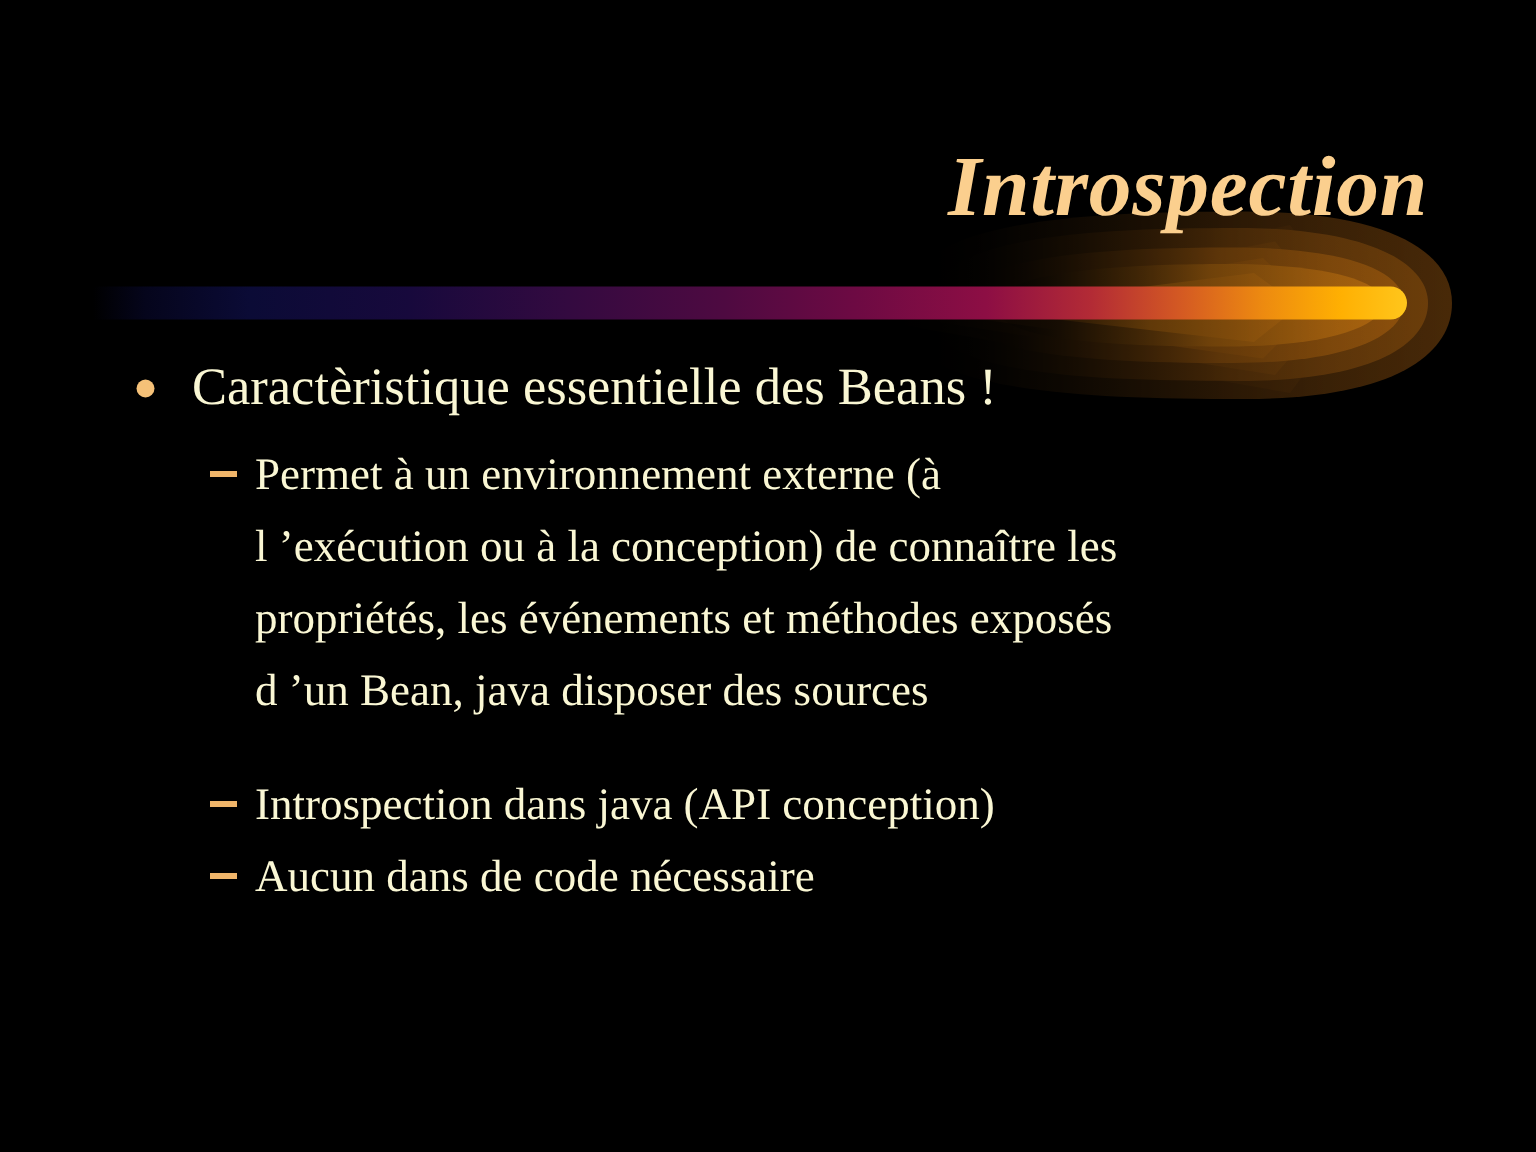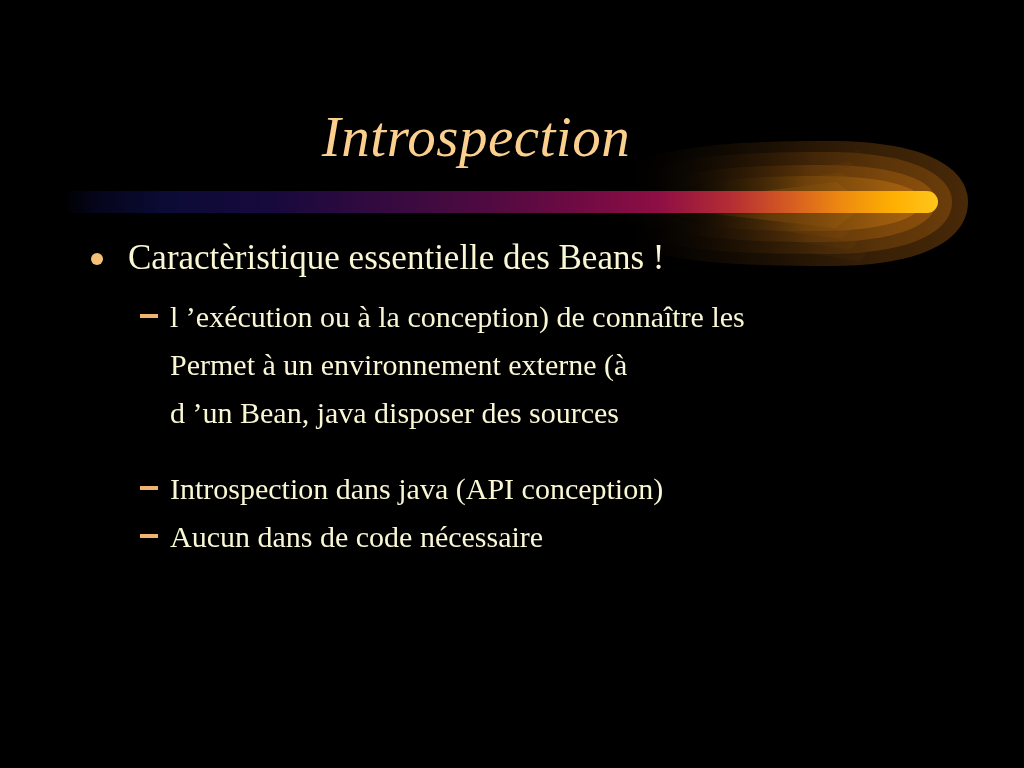--- a/index.html
+++ b/index.html
@@ -30,24 +30,25 @@
     top: 0;
     width: 1024px;
     height: 768px;
     pointer-events: none;
   }
 
   
   #title-wrap {
     position: absolute;
     left: 0;
-    top: 108px;
+    top: 96px;
     width: 952px;
-    text-align: center;
+    text-align: right;
     z-index: 5;
+    font-weight: bold;
   }
   #title {
     display: inline-block;
     font-family: "Liberation Serif", "DejaVu Serif", serif;
     font-style: italic;
     font-size: 57px;
     line-height: 1.0;
     letter-spacing: 0.5px;
     color: #fbcf8e;
     white-space: nowrap;
@@ -199,22 +200,23 @@
 
     <div class="lvl1">
       <span class="bullet"></span>
       <span class="txt">Caractèristique essentielle des Beans !</span>
     </div>
 
     <div class="gap-a"></div>
 
     <div class="lvl2">
       <span class="dash"></span>
+      <span class="txt">Permet à un environnement externe (à</span>
       <span class="txt">l ’exécution ou à la conception) de connaître les</span>
-      <span class="txt">Permet à un environnement externe (à</span>
+      <span class="txt">propriétés, les événements et méthodes exposés</span>
       <span class="txt">d ’un Bean, java disposer des sources</span>
     </div>
 
     <div class="gap-b"></div>
 
 
     <div class="gap-c"></div>
 
     <div class="lvl2">
       <span class="dash"></span>

